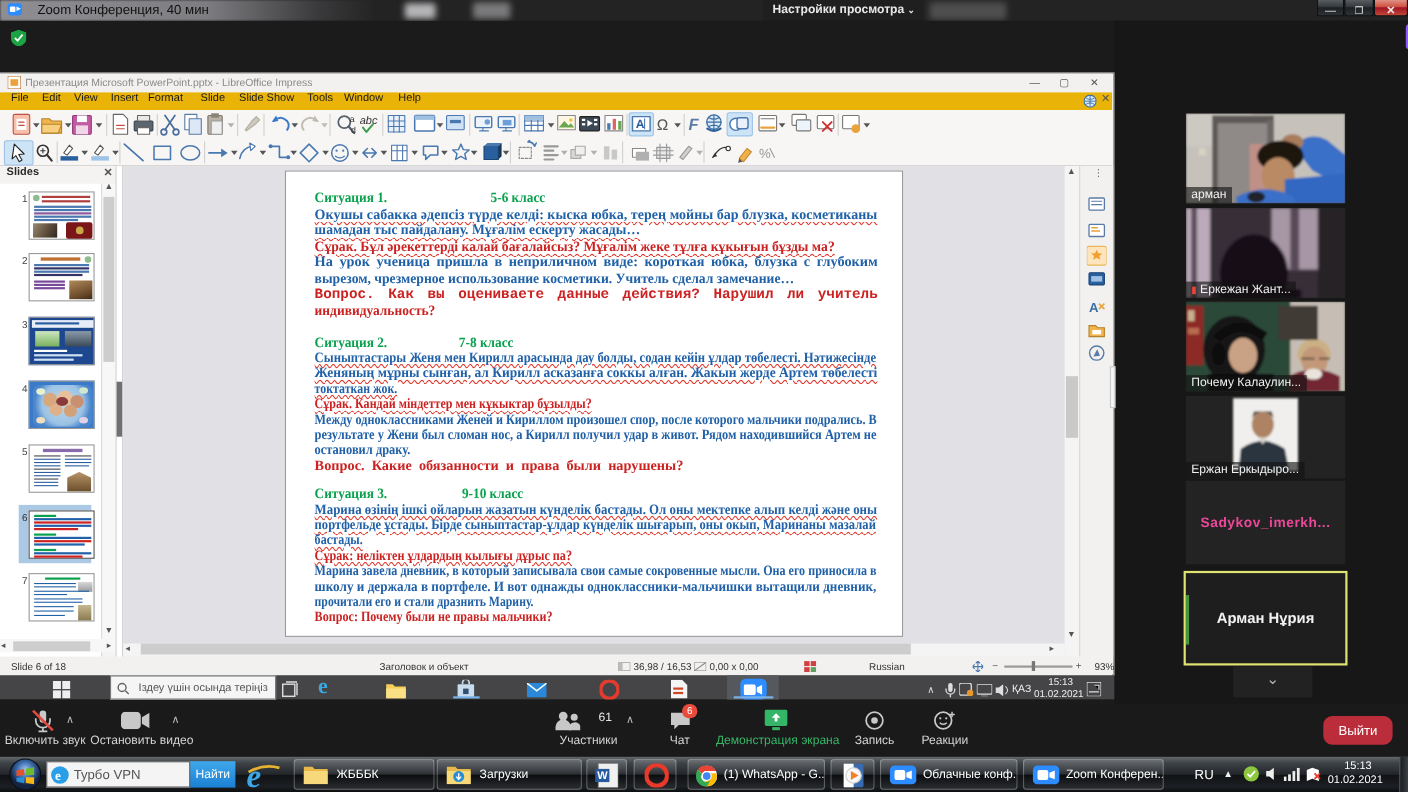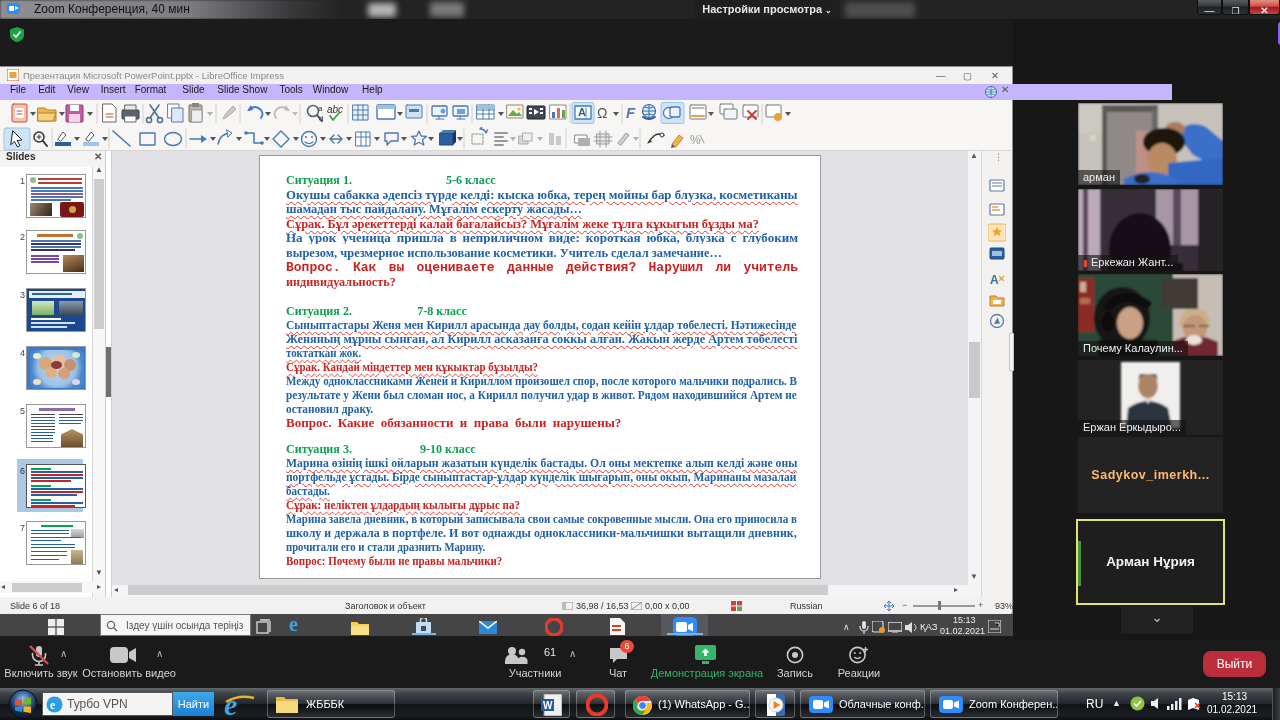--- a/index.html
+++ b/index.html
@@ -26,21 +26,21 @@
 
   
   #zframe { left:0; top:19px; width:1280px; height:47px; background:#1b1b1b; }
   #shield { left:10px; top:27px; width:14px; height:15px; }
   #vidbtn { left:1278px; top:22px; width:40px; height:23px; background:#8b5cf6; border-radius:3px; color:#ececec; font-size:11px; }
   #rightcol { left:1013px; top:19px; width:267px; height:621px; background:#171717; }
 
   
   #lo { left:0px; top:66px; width:1013px; height:548px; background:#f5f4f2; border:1px solid #8e8e8e; border-left:none; }
   #lotitle { left:0; top:0; width:1011px; height:17px; background:#f2f1ef; color:#8a8a8a; font-size:9.5px; line-height:17px; }
-  #lomenu  { left:0; top:17px; width:1172px; height:16px; background:#c4b5fd; font-size:10px; color:#1a1a1a; }
+  #lomenu  { left:0; top:17px; width:1011px; height:16px; background:#eab308; font-size:10px; color:#1a1a1a; }
   #lomenu span { display:inline-block; }
   #lotb1 { left:0; top:33px; width:1011px; height:27px; background:#f7f6f4; }
   #lotb2 { left:0; top:60px; width:1011px; height:24px; background:#f7f6f4; border-bottom:1px solid #d8d7d5; }
 
   
   #panel { left:0; top:84px; width:93px; height:446px; background:#ffffff; border-right:1px solid #d4d4d4; }
   #panelhead { left:0; top:84px; width:105px; height:16px; background:#f4f3f1; color:#2a2a2a; font-size:10px; font-weight:bold; }
   #pscroll { left:93px; top:100px; width:12px; height:414px; background:#f7f7f7; }
   #pthumb { left:94px; top:112px; width:10px; height:150px; background:#cdcdcd; }
   #phscroll { left:0; top:514px; width:105px; height:12px; background:#f7f7f7; }
@@ -755,20 +755,29 @@
     <text x="1" y="26" font-size="30" font-weight="bold" font-style="italic" fill="#3ba7e8" font-family="'Liberation Serif',serif">e</text>
     <path d="M3 13q13-8 28-4" stroke="#f8c030" stroke-width="2.5" fill="none" opacity=".9"></path>
   </svg>
   <div class="tbtn" style="left:267px;width:128px;">
     <svg style="position:absolute;left:8px;top:4px;" width="22" height="18" viewBox="0 0 22 18">
         <path d="M0 2h8l2 2h12v14H0z" fill="#e8b84a"></path>
         <path d="M0 6h22v12H0z" fill="#f7d87a"></path>
       </svg>
     <span style="position:absolute;left:38px;top:7px;">ЖБББК</span>
   </div>
+  <div class="tbtn" style="left:397px;width:132px;">
+    <svg style="position:absolute;left:8px;top:4px;" width="22" height="18" viewBox="0 0 22 18">
+        <path d="M0 2h8l2 2h12v14H0z" fill="#e8b84a"></path>
+        <path d="M0 6h22v12H0z" fill="#f7d87a"></path>
+        <circle cx="11" cy="11" r="5" fill="#2a8dd4"></circle>
+        <path d="M11 8v5M8.8 11l2.2 2.5 2.2-2.5" stroke="#fff" stroke-width="1.3" fill="none"></path>
+      </svg>
+    <span style="position:absolute;left:38px;top:7px;">Загрузки</span>
+  </div>
   <div class="tbtn" style="left:533px;width:37px;">
     <svg style="position:absolute;left:7px;top:3px;" width="21" height="22" viewBox="0 0 21 22">
         <rect x="3" y="0" width="18" height="22" fill="#f0f0f0" stroke="#999"></rect>
         <rect x="0" y="5" width="13" height="12" fill="#2a5a9e"></rect>
         <text x="2" y="14.5" font-size="10" font-weight="bold" fill="#fff">W</text>
       </svg>
   </div>
   <div class="tbtn" style="left:576px;width:39px;">
     <svg style="position:absolute;left:9px;top:3px;" width="22" height="22" viewBox="0 0 22 22">
         <circle cx="11" cy="11" r="9.5" fill="none" stroke="#e8392a" stroke-width="4"></circle>
@@ -919,20 +928,20 @@
         <rect x="43" y="2" width="59" height="66" fill="#f0efed"></rect>
         <ellipse cx="70" cy="26" rx="10" ry="12" fill="#ad8363"></ellipse>
         <path d="M60 20 q10 -12 20 0 l-2 -6 h-16z" fill="#4a3a2e"></path>
         <path d="M50 48 q20 -14 40 0 l4 20 h-46z" fill="#2c3440"></path>
         <path d="M66 38 l4 6 4 -6z" fill="#d8d4cc"></path>
       </g>
     </svg>
     <div class="vname">Ержан Еркыдыро...</div>
   </div>
   <div class="tile" style="top:437px;height:76px;">
-    <div style="position:absolute;width:100%;top:31px;text-align:center;color:#fdba74;font-size:12.5px;font-weight:bold;letter-spacing:.5px;">Sadykov_imerkh...</div>
+    <div style="position:absolute;width:100%;top:31px;text-align:center;color:#ec4899;font-size:12.5px;font-weight:bold;letter-spacing:.5px;">Sadykov_imerkh...</div>
   </div>
   <div class="tile" style="left:1076px;top:519px;width:149px;height:86px;background:#1e1e1e;border:2.5px solid #dfe470;">
     <div style="position:absolute;width:100%;top:33px;text-align:center;color:#f2f2f2;font-size:13.5px;font-weight:bold;">Арман Нұрия</div>
     <div style="position:absolute;left:0;top:20px;width:3px;height:45px;background:#55b049;opacity:.8;"></div>
   </div>
   <div class="abs" style="left:1121px;top:606px;width:72px;height:28px;background:#222;color:#bbb;text-align:center;font-size:14px;line-height:22px;">⌄</div>
 </div>
 
 </body></html>

